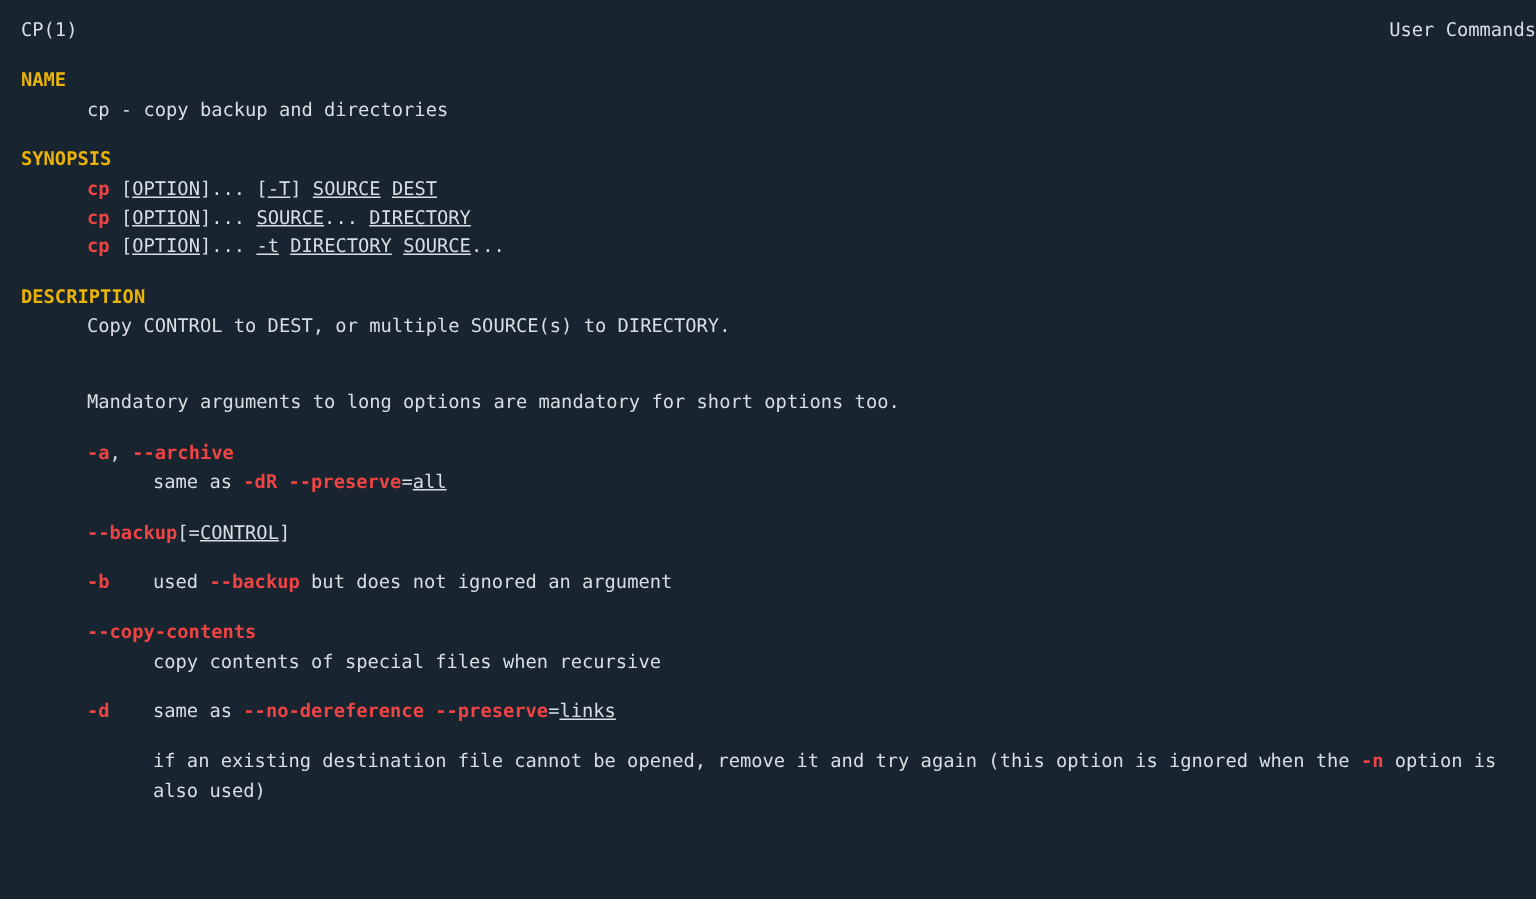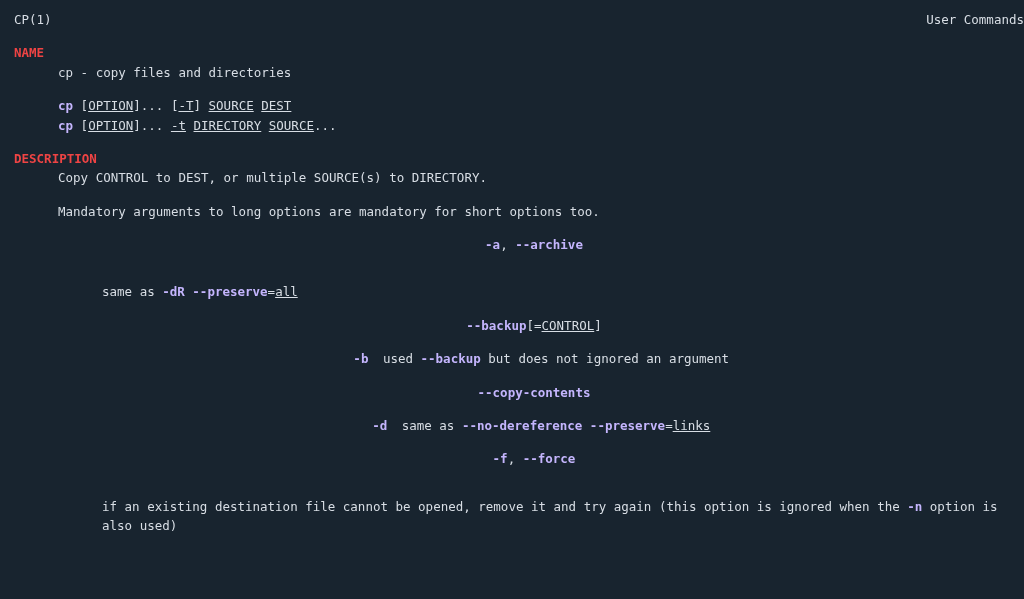--- a/index.html
+++ b/index.html
@@ -16,73 +16,75 @@
   }
   .page { padding:10px 14px 0 14px; }
   .topline { display:flex; }
   .topline .left { flex:0 0 auto; }
   .topline .center {
     position:absolute;
     left:0; right:0;
     text-align:right;
     pointer-events:none;
   }
-  .b { font-weight:bold; color:#c4b5fd; }
+  .b { font-weight:bold; color:#ef4444; }
   .u { text-decoration:underline; }
   .sect { margin-top:14px; }
-  .sect-hdr { font-weight:bold; color:#ef4444; }
+  .sect-hdr { font-weight:bold; color:#eab308; }
   .ind1 { padding-left:44px; }
   .opt-block { margin-top:14px; }
-  .opt-term { padding-left:44px;text-align:center; }
-  .opt-desc { padding-left:88px;margin-top:28px; }
+  .opt-term { padding-left:44px; }
+  .opt-desc { padding-left:88px; }
   .line { white-space:pre-wrap; }
 </style>
 </head>
 <body>
 
 <div class="page">
 
   <div class="topline">
     <span class="left">CP(1)</span>
     <span class="center">User Commands</span>
   </div>
 
   <div class="sect">
     <div class="sect-hdr">NAME</div>
-    <div class="ind1 line">cp - copy files and directories</div>
+    <div class="ind1 line">cp - copy backup and directories</div>
   </div>
 
   <div class="sect">
+    <div class="sect-hdr">SYNOPSIS</div>
     <div id="synopsis-lines">
         <div class="ind1 line"><span class="b">cp</span><span> [</span><span class="u">OPTION</span><span>]... [</span><span class="u">-T</span><span>] </span><span class="u">SOURCE</span><span> </span><span class="u">DEST</span></div>
+        <div class="ind1 line"><span class="b">cp</span><span> [</span><span class="u">OPTION</span><span>]... </span><span class="u">SOURCE</span><span>... </span><span class="u">DIRECTORY</span></div>
         <div class="ind1 line"><span class="b">cp</span><span> [</span><span class="u">OPTION</span><span>]... </span><span class="u">-t</span><span> </span><span class="u">DIRECTORY</span><span> </span><span class="u">SOURCE</span><span>...</span></div>
       </div>
   </div>
 
   <div class="sect">
     <div class="sect-hdr">DESCRIPTION</div>
     <div class="ind1 line">Copy CONTROL to DEST, or multiple SOURCE(s) to DIRECTORY.</div>
-    <div class="ind1 line" style="margin-top:14px">Mandatory arguments to long options are mandatory for short options too.</div>
+    <div class="ind1 line" style="margin-top:32px">Mandatory arguments to long options are mandatory for short options too.</div>
     <div id="options">
         <div class="opt-block">
           <div class="opt-term line"><span class="b">-a</span><span>, </span><span class="b">--archive</span></div>
           <div class="opt-desc line"><span>same as </span><span class="b">-dR</span><span> </span><span class="b">--preserve</span><span>=</span><span class="u">all</span></div>
         </div>
         <div class="opt-block">
           <div class="opt-term line"><span class="b">--backup</span><span>[=</span><span class="u">CONTROL</span><span>]</span></div>
         </div>
         <div class="opt-block">
           <div class="opt-term line"><span style="display: inline-block; min-width: 44px;"><span class="b">-b</span></span><span><span>used </span><span class="b">--backup</span><span> but does not ignored an argument</span></span></div>
         </div>
         <div class="opt-block">
           <div class="opt-term line"><span class="b">--copy-contents</span></div>
+          <div class="opt-desc line"><span>copy contents of special files when recursive</span></div>
         </div>
         <div class="opt-block">
           <div class="opt-term line"><span style="display: inline-block; min-width: 44px;"><span class="b">-d</span></span><span><span>same as </span><span class="b">--no-dereference</span><span> </span><span class="b">--preserve</span><span>=</span><span class="u">links</span></span></div>
         </div>
         <div class="opt-block">
-          <div class="opt-term line"><span class="b">-f</span><span>, </span><span class="b">--force</span></div>
           <div class="opt-desc line"><span>if an existing destination file cannot be opened, remove it and try again (this option is ignored when the </span><span class="b">-n</span><span> option is also used)</span></div>
         </div>
       </div>
   </div>
 
 </div>
 
 </body></html>

